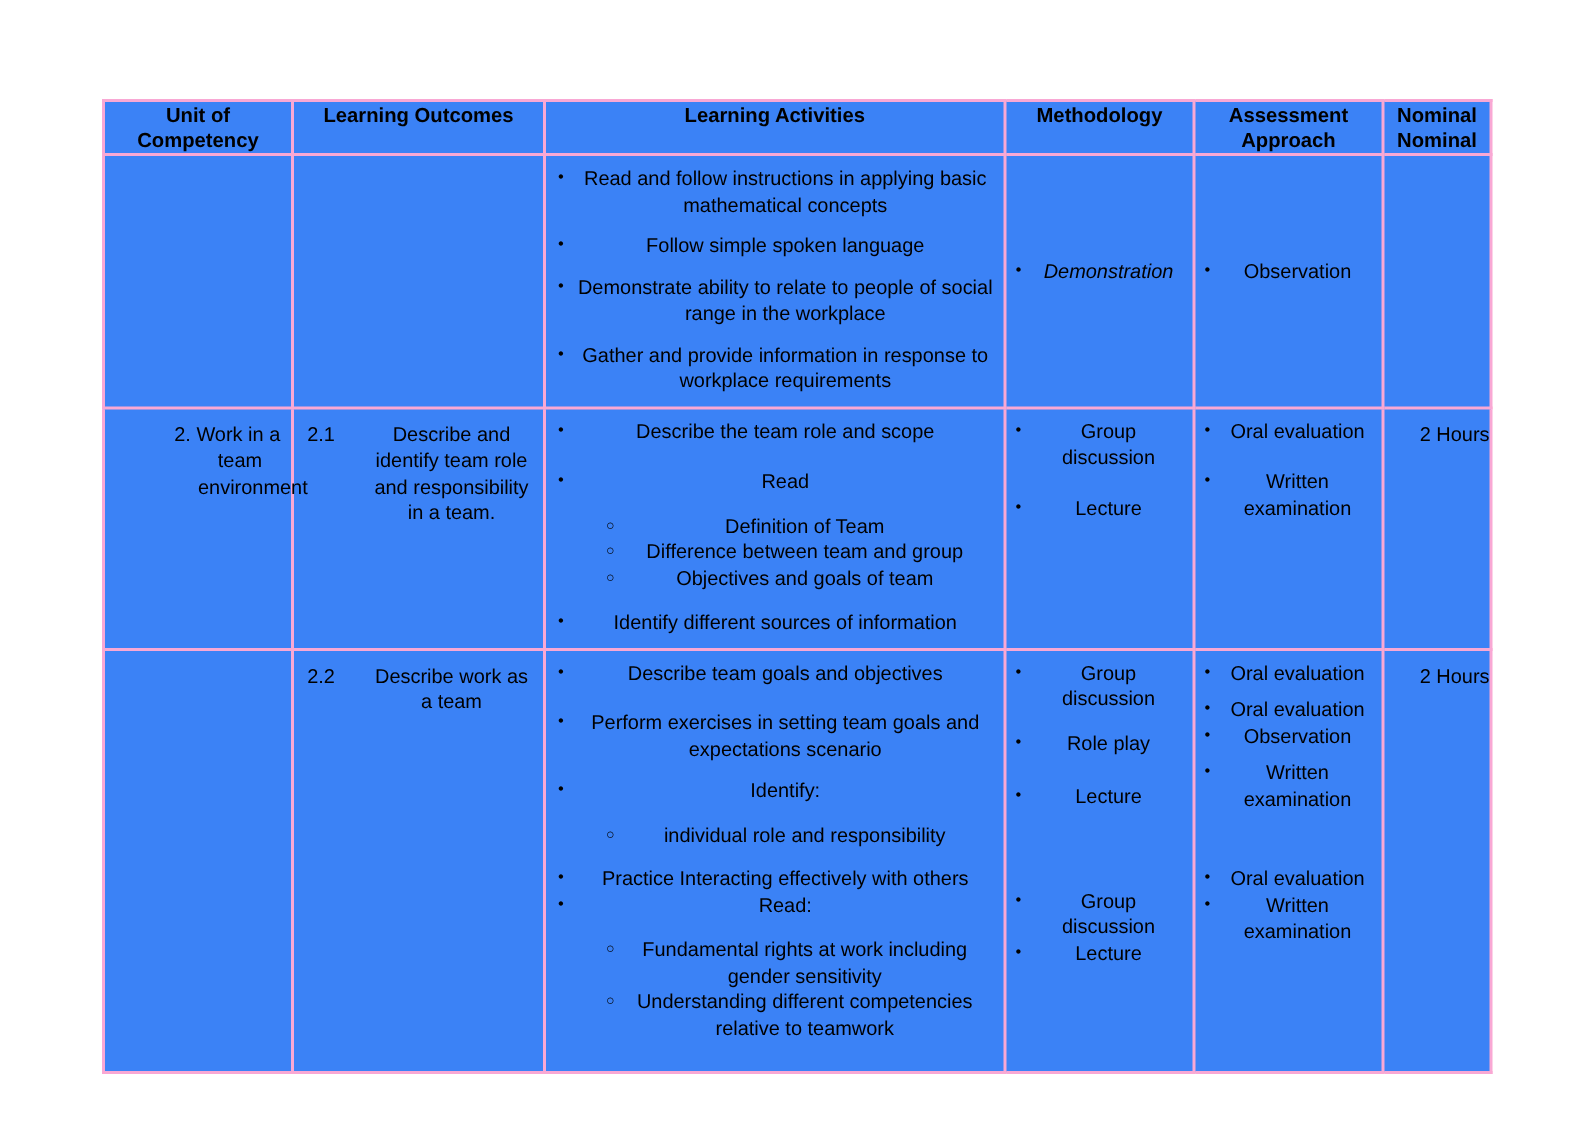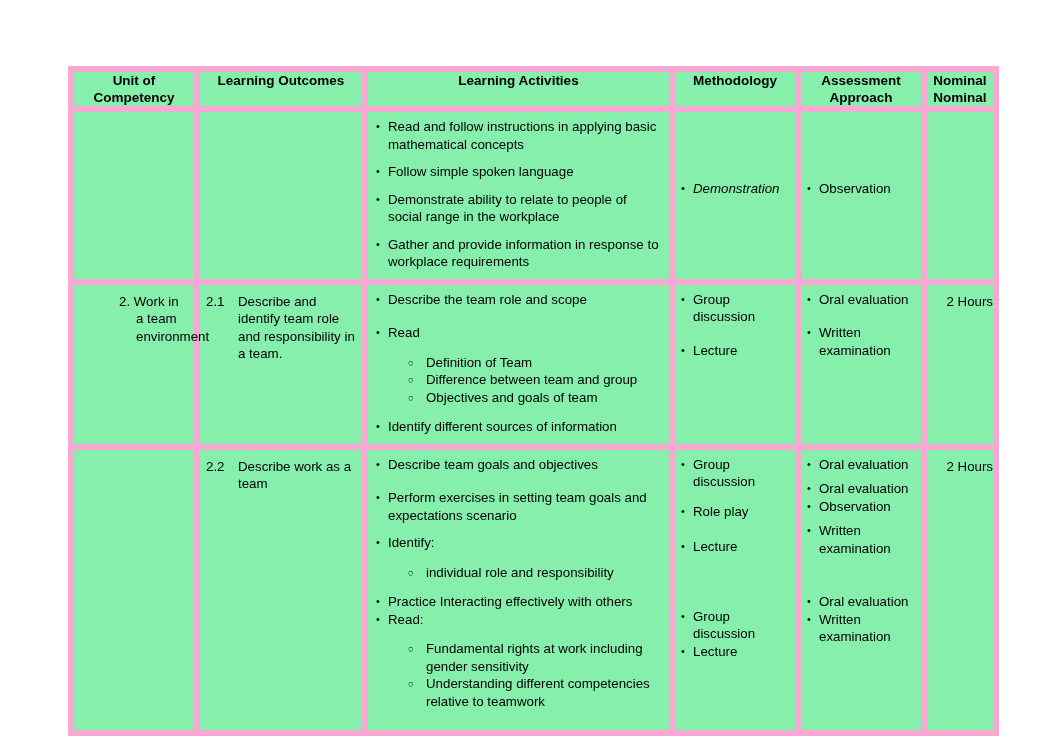--- a/index.html
+++ b/index.html
@@ -23,24 +23,24 @@
   table.cs-table {
     position: absolute;
     left: 68px;
     top: 66px;
     width: 925px;
     border-collapse: collapse;
     table-layout: fixed;
   }
   table.cs-table td,
   table.cs-table th {
-    border: 6px solid #f9a8d4;
+    border: 2px solid #f9a8d4;
     vertical-align: top;
     padding: 0;
-    background: #86efac;
+    background: #3b82f6;
   }
   th.hdr {
     text-align: center;
     font-weight: bold;
     font-size: 13.5px;
     line-height: 17px;
     padding: 7px 4px 8px 4px;
     vertical-align: top;
   }
   
@@ -49,20 +49,21 @@
   col.c-act    { width: 307px; }
   col.c-meth   { width: 126px; }
   col.c-asmt   { width: 126px; }
   col.c-dur    { width: 72px; }
 
   
   .cell {
     padding: 6px 6px 8px 6px;
     font-size: 13.3px;
     line-height: 17.5px;
+    text-align: center;
   }
   .cell.pad-act { padding-left: 8px; padding-right: 6px; }
 
   
   ul.bl {
     list-style: none;
     margin: 0;
     padding: 0;
   }
   ul.bl > li {
@@ -104,21 +105,21 @@
   
   .unit-item {
     padding-left: 17px;
     text-indent: -17px;
     padding-top: 2px;
     margin-left: 39px;
   }
   
   .outcome {
     display: flex;
-    gap: 8px;
+    gap: 20px;
     padding-top: 2px;
   }
   .outcome .num { flex: 0 0 auto; width: 24px; }
   .outcome .txt { flex: 1 1 auto; }
 
   .dur-cell {
     text-align: right;
     padding-top: 8px;
     font-size: 13.3px;
     line-height: 17.5px;

